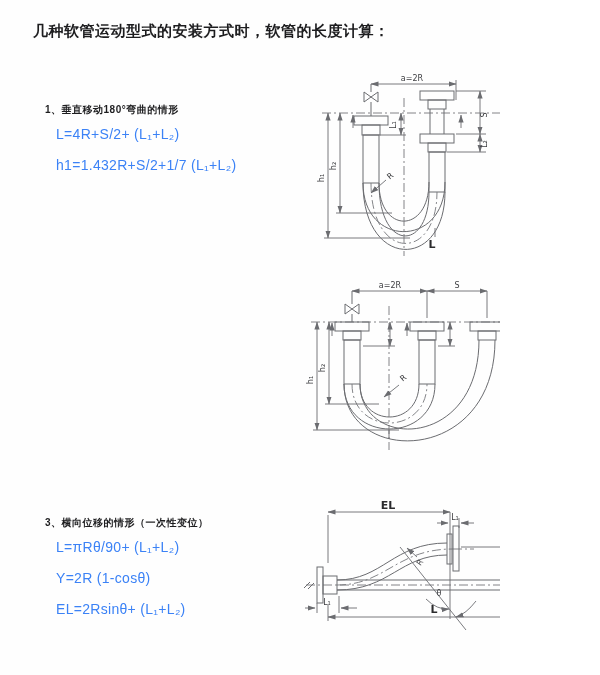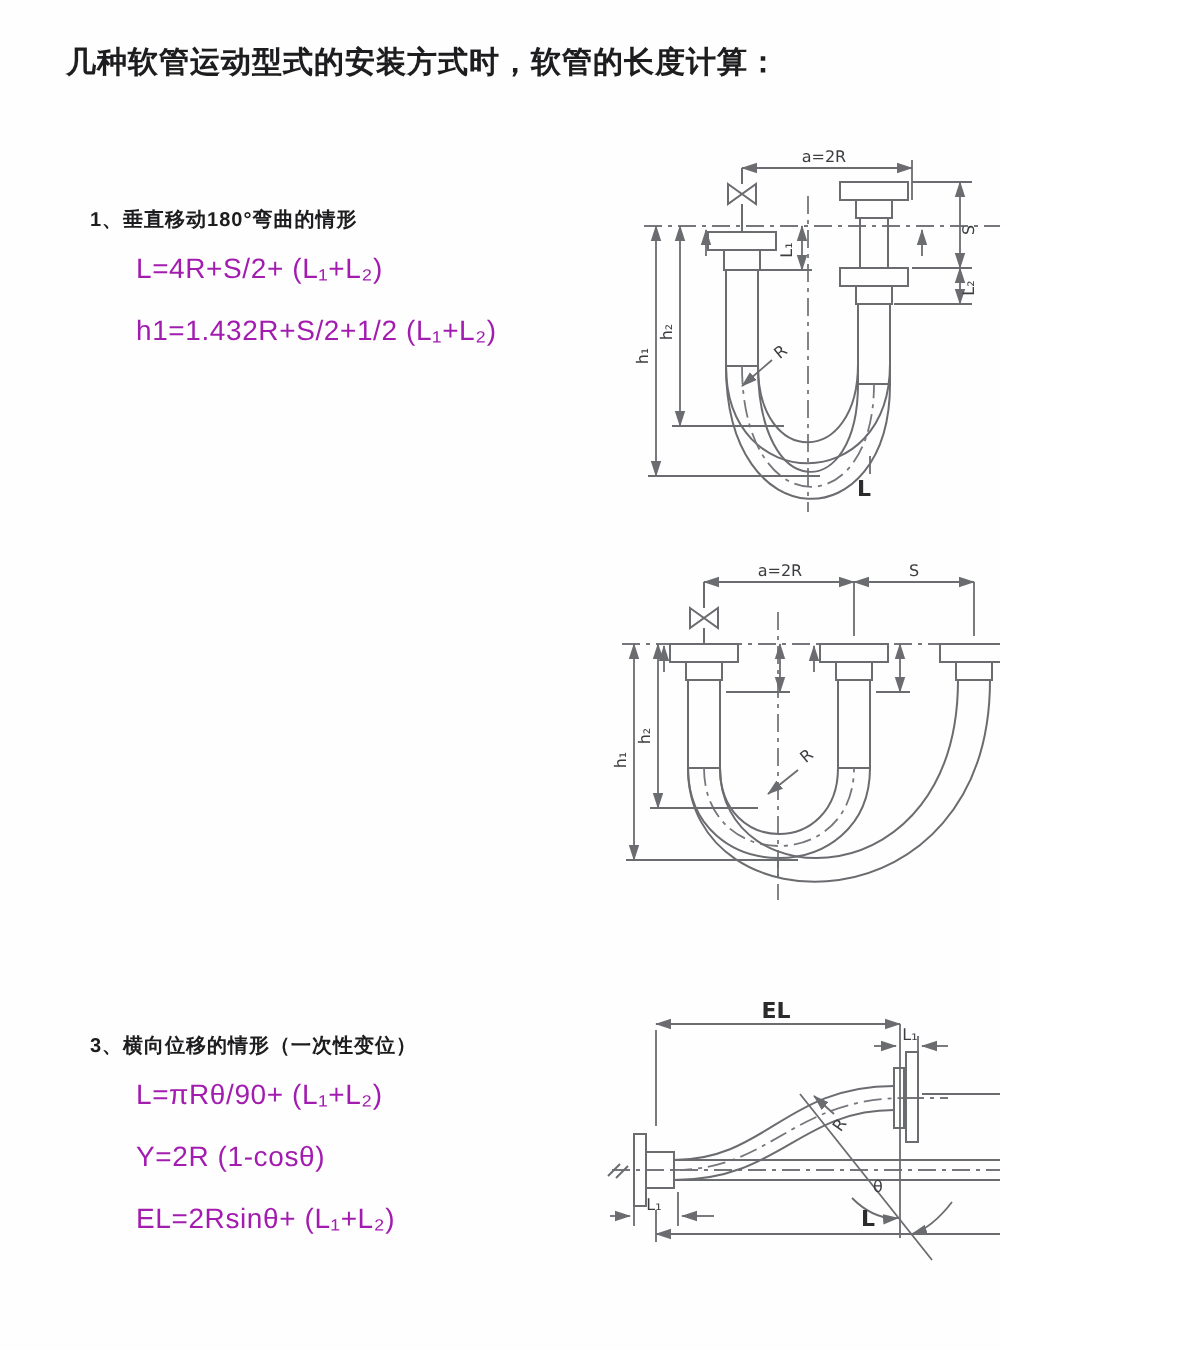--- a/index.html
+++ b/index.html
@@ -3,40 +3,40 @@
 <meta charset="utf-8">
 <style>
   html,body{margin:0;padding:0;background:#ffffff;}
   .page{
     position:relative;width:500px;height:675px;background:#fefefe;overflow:hidden;
     font-family:"Liberation Sans","DejaVu Sans",sans-serif;color:#1d1d1f;
   }
   .title{position:absolute;left:33px;top:22px;font-size:15px;font-weight:700;letter-spacing:.5px;}
   .case{position:absolute;left:45px;}
   .case-heading{font-size:10px;font-weight:700;letter-spacing:.5px;}
-  .formula{font-size:14px;margin-left:23px;line-height:27px;letter-spacing:.3px;margin-top:4px;color:#a21caf;}
+  .formula{font-size:14px;margin-left:11px;line-height:27px;letter-spacing:.3px;margin-top:4px;color:#3b82f6;}
   .diagram{position:absolute;}
   svg{display:block;}
   svg .ln{stroke:#6b6c70;fill:none;stroke-width:1;}
   svg .cl{stroke:#76777c;fill:none;stroke-width:.9;stroke-dasharray:9 3 2 3;}
   svg .dim{stroke:#6b6c70;fill:none;stroke-width:.9;}
   svg text{fill:#3c3d40;stroke:none;font-family:"DejaVu Sans",sans-serif;font-size:8px;}
   svg text.big{font-size:11px;font-weight:700;fill:#2b2b2d;}
 </style>
 </head>
 <body>
 
 <div class="page">
 
   <div class="title">几种软管运动型式的安装方式时，软管的长度计算：</div>
 
   <div class="case" style="top:103px;">
     <div class="case-heading">1、垂直移动180°弯曲的情形</div>
     <div class="formula">L=4R+S/2+ (L₁+L₂)</div>
-    <div class="formula">h1=1.432R+S/2+1/2 (L₁+L₂)</div>
+    <div class="formula">h1=1.432R+S/2+1/7 (L₁+L₂)</div>
   </div>
 
 
   <div class="case" style="top:516px;">
     <div class="case-heading">3、横向位移的情形（一次性变位）</div>
     <div class="formula">L=πRθ/90+ (L₁+L₂)</div>
     <div class="formula">Y=2R (1-cosθ)</div>
     <div class="formula">EL=2Rsinθ+ (L₁+L₂)</div>
   </div>
 

